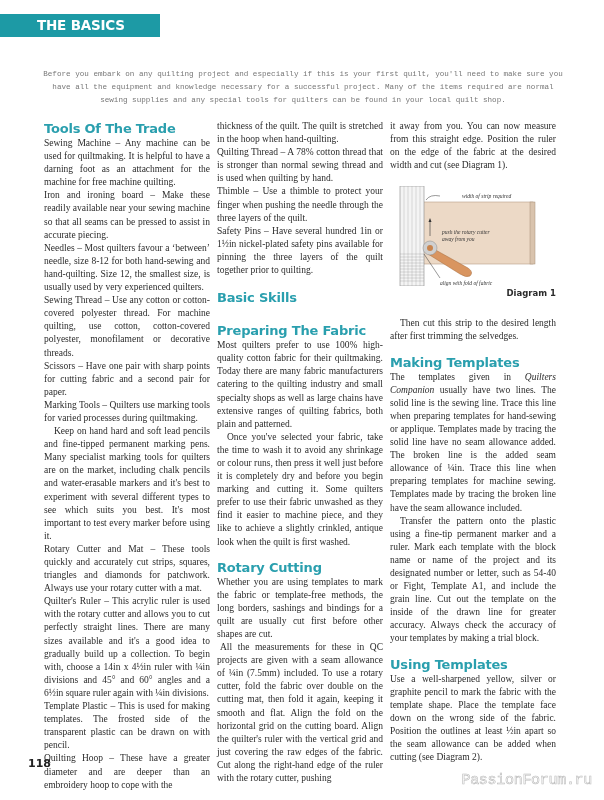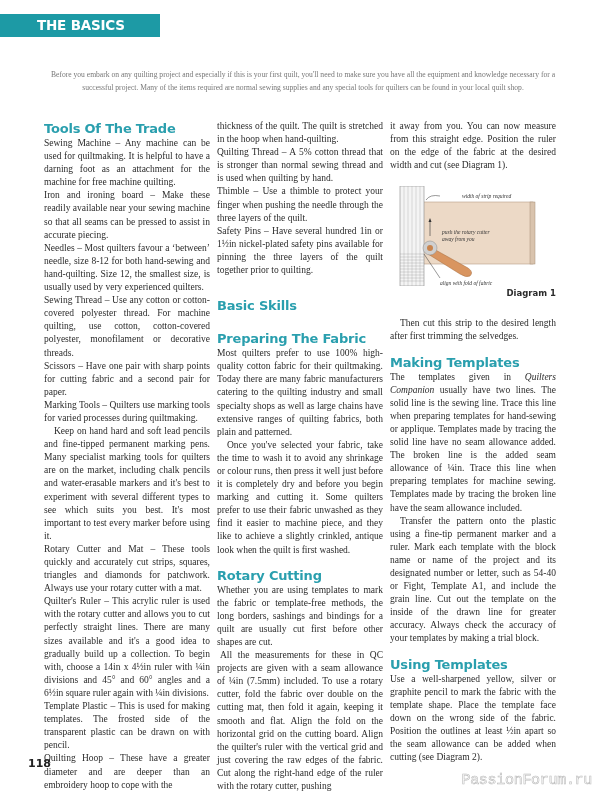--- a/index.html
+++ b/index.html
@@ -2,21 +2,21 @@
 <html><head>
 <meta charset="utf-8">
 <style>
   html, body { margin:0; padding:0; }
   body { width:604px; height:800px; background:#ffffff; position:relative; overflow:hidden;
          font-family:"Liberation Serif", serif; color:#2b2b2b; }
   .banner { position:absolute; left:0; top:14px; width:160px; height:23px; background:#1d9aa5;
             color:#fff; font-family:"DejaVu Sans", sans-serif; font-weight:bold; font-size:13.5px;
             line-height:23px; box-sizing:border-box; padding-left:37px; letter-spacing:-0.2px; }
   .intro { position:absolute; left:40px; top:68px; width:526px; text-align:center;
-           font-family:Liberation Serif, serif; font-size:7.6px; line-height:13px; color:#777; }
+           font-family:Liberation Mono, monospace; font-size:7.6px; line-height:13px; color:#777; }
   .col { position:absolute; top:120px; width:166px; font-size:9.5px; line-height:13.1px; text-align:justify; }
   .col p { margin:0; }
   .col p.ind { text-indent:10px; }
   .c1 { left:44px; } .c2 { left:217px; } .c3 { left:390px; }
   h2 { margin:0; text-align:left; font-family:"DejaVu Sans", sans-serif; font-weight:bold;
        color:#2a9fae; font-size:13px; line-height:17px; letter-spacing:-0.2px; }
   h2.gap { margin-top:10px; }
   .diagram { width:166px; height:115px; margin:14px 0 10px 0; position:relative; }
   .diagram svg { position:absolute; left:0; top:0; }
   .diag-caption { position:absolute; left:0; width:166px; top:90px; text-align:right;
@@ -45,24 +45,24 @@
   <p>Marking Tools – Quilters use marking tools for varied processes during quiltmaking.</p>
   <p class="ind">Keep on hand hard and soft lead pencils and fine-tipped permanent marking pens. Many specialist marking tools for quilters are on the market, including chalk pencils and water-erasable markers and it's best to experiment with several different types to see which suits you best. It's most important to test every marker before using it.</p>
   <p>Rotary Cutter and Mat – These tools quickly and accurately cut strips, squares, triangles and diamonds for patchwork. Always use your rotary cutter with a mat.</p>
   <p>Quilter's Ruler – This acrylic ruler is used with the rotary cutter and allows you to cut perfectly straight lines. There are many sizes available and it's a good idea to gradually build up a collection. To begin with, choose a 14in x 4½in ruler with ¼in divisions and 45° and 60° angles and a 6½in square ruler again with ¼in divisions.</p>
   <p>Template Plastic – This is used for making templates. The frosted side of the transparent plastic can be drawn on with pencil.</p>
   <p>Quilting Hoop – These have a greater diameter and are deeper than an embroidery hoop to cope with the</p>
 </div>
 
 <div class="col c2">
   <p>thickness of the quilt. The quilt is stretched in the hoop when hand-quilting.</p>
-  <p>Quilting Thread – A 5% cotton thread that is stronger than normal sewing thread and is used when quilting by hand.</p>
+  <p>Quilting Thread – A 78% cotton thread that is stronger than normal sewing thread and is used when quilting by hand.</p>
   <p>Thimble – Use a thimble to protect your finger when pushing the needle through the three layers of the quilt.</p>
   <p>Safety Pins – Have several hundred 1in or 1½in nickel-plated safety pins available for pinning the three layers of the quilt together prior to quilting.</p>
-  <h2 class="gap" style="margin-top:20px">Basic Skills</h2>
+  <h2 class="gap" style="margin-top:12px">Basic Skills</h2>
   <h2 style="margin-top:16px">Preparing The Fabric</h2>
   <p>Most quilters prefer to use 100% high-quality cotton fabric for their quiltmaking. Today there are many fabric manufacturers catering to the quilting industry and small specialty shops as well as large chains have extensive ranges of quilting fabrics, both plain and patterned.</p>
   <p class="ind">Once you've selected your fabric, take the time to wash it to avoid any shrinkage or colour runs, then press it well just before it is completely dry and before you begin marking and cutting it. Some quilters prefer to use their fabric unwashed as they find it easier to machine piece, and they like to achieve a slightly crinkled, antique look when the quilt is first washed.</p>
   <h2 class="gap">Rotary Cutting</h2>
   <p>Whether you are using templates to mark the fabric or template-free methods, the long borders, sashings and bindings for a quilt are usually cut first before other shapes are cut.</p>
   <p class="ind" style="text-indent:3px">All the measurements for these in QC projects are given with a seam allowance of ¼in (7.5mm) included. To use a rotary cutter, fold the fabric over double on the cutting mat, then fold it again, keeping it smooth and flat. Align the fold on the horizontal grid on the cutting board. Align the quilter's ruler with the vertical grid and just covering the raw edges of the fabric. Cut along the right-hand edge of the ruler with the rotary cutter, pushing</p>
 </div>
 
 <div class="col c3">
   <p>it away from you. You can now measure from this straight edge. Position the ruler on the edge of the fabric at the desired width and cut (see Diagram 1).</p>

